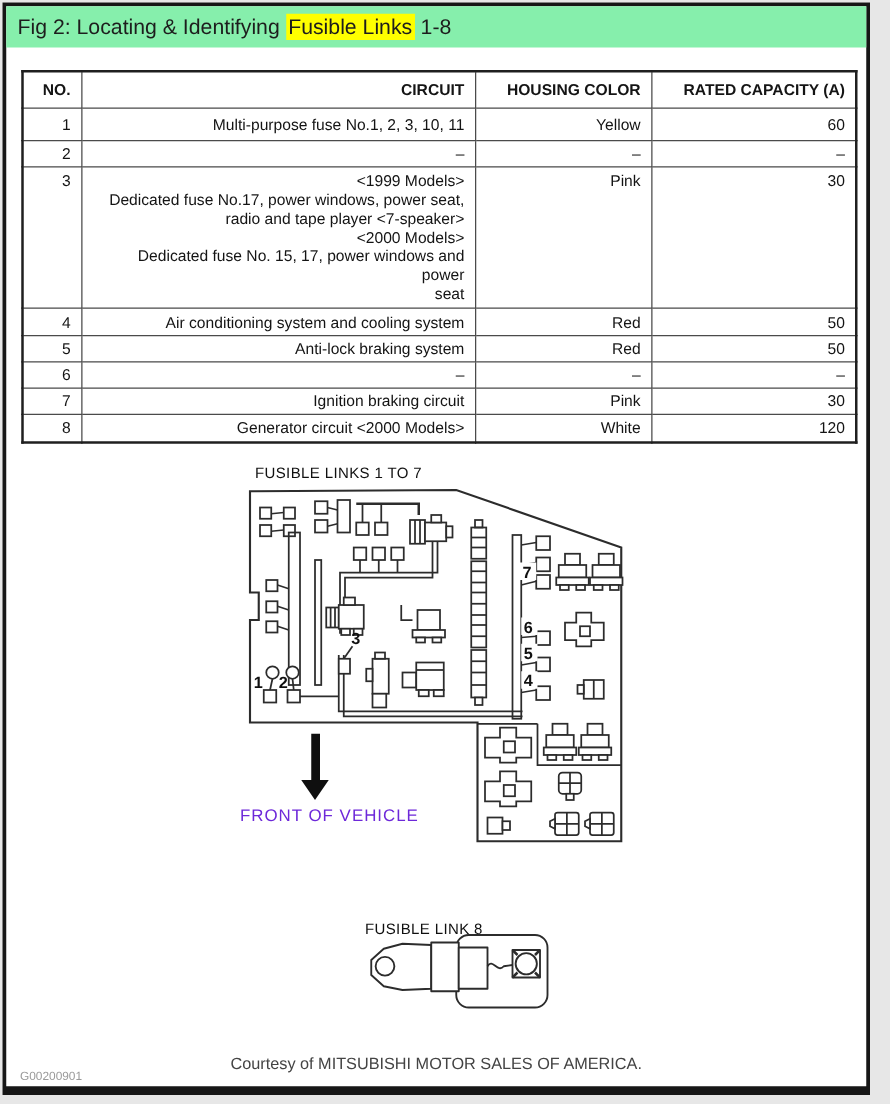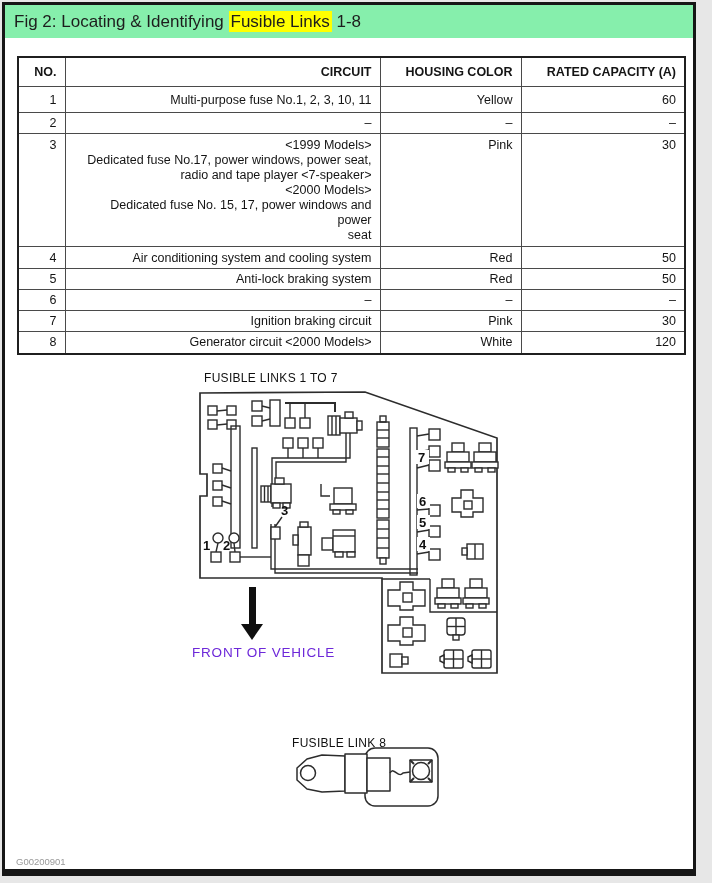--- a/index.html
+++ b/index.html
@@ -317,13 +317,14 @@
       <rect x="90" y="9" width="22" height="39"></rect>
       <rect x="112" y="13" width="23" height="33"></rect>
       <path d="M135,28 C139,21 143,34 148,28 L155,27" fill="none"></path>
       <rect x="155" y="15" width="22" height="22"></rect>
       <circle cx="166" cy="26" r="8.5"></circle>
       <path d="M155,15 l4,4 M177,15 l-4,4 M155,37 l4,-4 M177,37 l-4,-4" fill="none" stroke-width="2"></path>
     </g>
   </svg>
 
   <div class="doccode">G00200901</div>
+  <div class="courtesy">Courtesy of MITSUBISHI MOTOR SALES OF AMERICA.</div>
 </div>
 
 </body></html>

